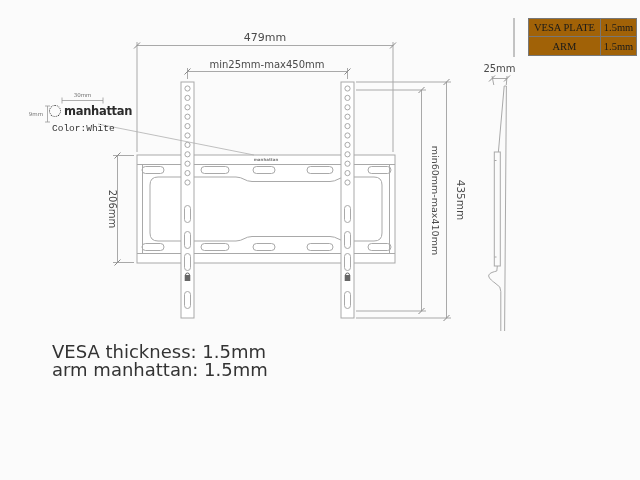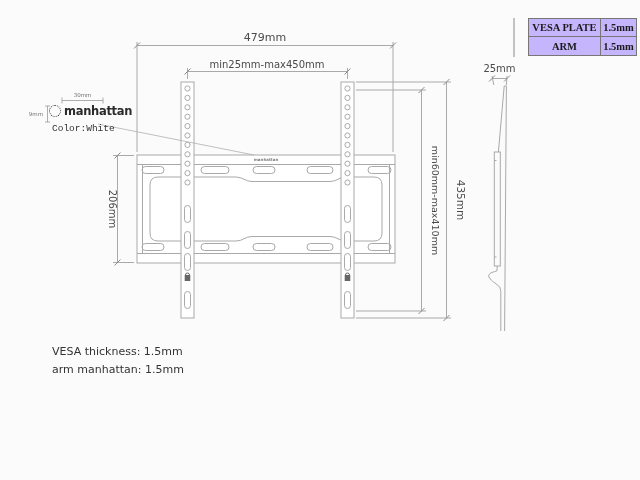--- a/index.html
+++ b/index.html
@@ -5,42 +5,42 @@
   html,body{margin:0;padding:0;background:#e8e8e8;}
   #canvas{
     position:relative;width:640px;height:480px;background:#fbfbfb;
     overflow:hidden;font-family:"DejaVu Sans",sans-serif;
   }
   svg text{stroke:none;fill:#4a4a4a;font-family:"DejaVu Sans",sans-serif;}
   .abs{position:absolute;}
   
   .spec-table{
     left:528px;top:18px;display:grid;grid-template-columns:72px 35px;
-    grid-auto-rows:18px;border:1px solid #777;background:#c4b5fd;font-weight:bold;
+    grid-auto-rows:18px;border:1px solid #777;background:#a16207;
   }
   .spec-cell{
     display:flex;align-items:center;justify-content:center;
     font-family:"Liberation Serif","DejaVu Serif",serif;font-size:10.5px;color:#1a1a1a;
     border-right:1px solid #777;border-bottom:1px solid #777;
   }
   .spec-cell.last-col{border-right:none;}
   .spec-cell.last-row{border-bottom:none;}
   
   .logo-row{left:49px;top:104px;display:flex;align-items:center;gap:3px;}
   .logo-dot-icon{
     width:12px;height:12px;border:1.2px dotted #3a3a3a;border-radius:50%;
     box-sizing:border-box;flex:none;
   }
   .logo-word{
     font-size:11.5px;font-weight:bold;color:#2b2b2b;letter-spacing:-0.3px;
     font-family:"DejaVu Sans",sans-serif;
   }
   .color-note{left:52px;top:123px;font-size:9.5px;color:#333;font-family:Liberation Mono, monospace;}
   
-  .notes{left:52px;top:343px;font-size:11px;color:#333;line-height:17.5px;}
+  .notes{left:52px;top:343px;font-size:18px;color:#333;line-height:17.5px;}
 </style>
 </head>
 <body>
 
 <div id="canvas">
 
   <svg class="abs" style="left:0;top:0" width="640" height="480" viewBox="0 0 640 480">
 
     <g stroke="#a9a9a9" fill="none" stroke-width="1">
 

